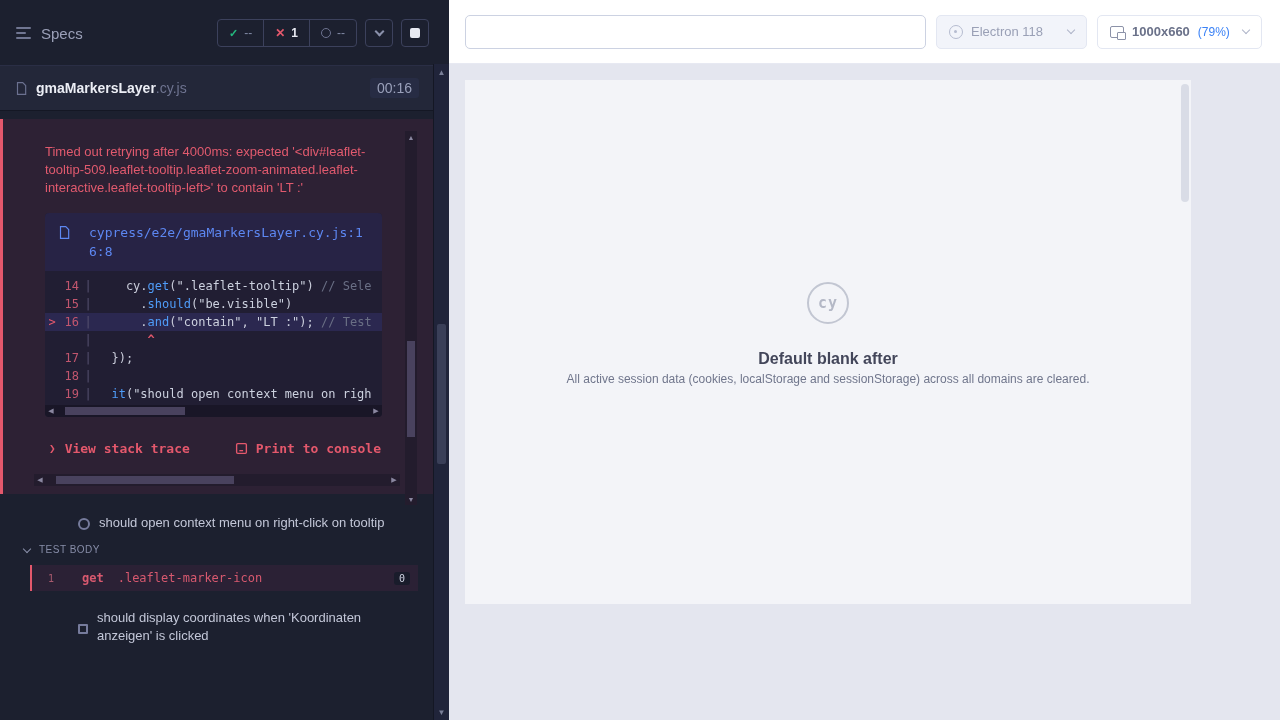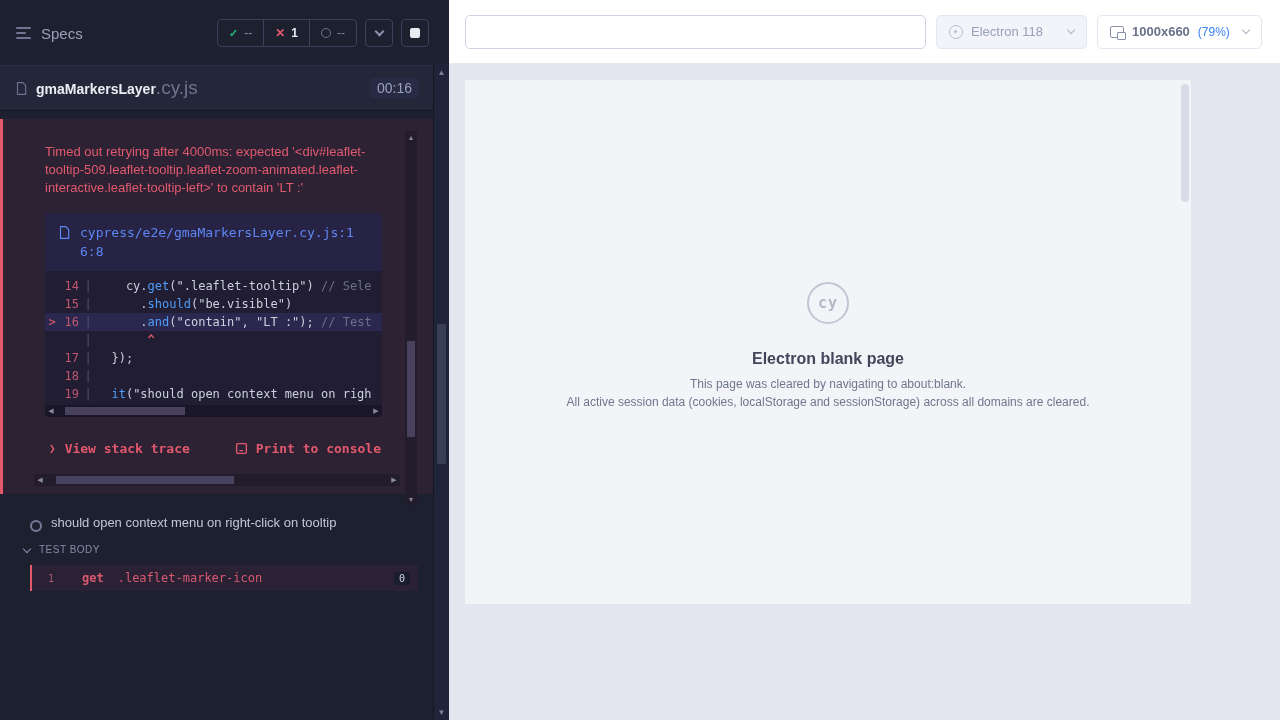--- a/index.html
+++ b/index.html
@@ -23,30 +23,30 @@
   .val-strong { color:#e8eaf2; font-weight:bold; }
   .icon-check { color:#24b87e; font-size:11px; font-weight:bold; }
   .icon-x { color:#e4586c; font-size:12px; font-weight:bold; }
   .icon-circ { width:10px; height:10px; border:1.5px solid #6d7390; border-radius:50%; display:inline-block; }
   .sq-btn { width:28px; height:28px; border:1px solid #3c415c; border-radius:4px; display:flex; align-items:center; justify-content:center; margin-left:8px; background:transparent; }
   .chev { width:7px; height:7px; border-right:2px solid #8a90aa; border-bottom:2px solid #8a90aa; transform:rotate(45deg); margin-top:-3px; }
   .stop-sq { width:10px; height:10px; background:#e8eaf2; border-radius:2px; }
 
   .spec-row { height:46px; background:#232739; border-top:1px solid #2a2e45; border-bottom:1px solid #141724; display:flex; align-items:center; padding:0 14px; gap:8px; }
   .spec-name { color:#eceef5; font-size:14px; font-weight:bold; }
-  .spec-ext { color:#6e7390; font-size:19px; }
+  .spec-ext { color:#6e7390; font-size:14px; }
   .spec-time { margin-left:auto; background:#272c44; color:#9aa0ba; font-size:14px; padding:2px 7px; border-radius:3px; }
 
   .gap8 { height:8px; }
 
   .error-block { position:relative; border-left:3px solid #e4586c; background:#2d2134; padding:24px 0 8px 0; }
   .err-msg { margin-left:42px; width:345px; color:#e15a6e; font-size:13px; line-height:18px; overflow-wrap:break-word; }
 
   .code-frame { margin:16px 0 0 42px; width:337px; background:#211e33; border-radius:4px; overflow:hidden; }
-  .frame-header { display:flex; gap:9px; padding:10px 12px; background:#272345; align-items:flex-start; }
+  .frame-header { display:flex; gap:18px; padding:10px 12px; background:#272345; align-items:flex-start; }
   .frame-link { color:#5d87f2; font-family:"DejaVu Sans Mono", monospace; font-size:13px; line-height:19px; max-width:276px; word-break:break-all; }
   .code-body { padding:6px 0 2px; font-family:"DejaVu Sans Mono", monospace; font-size:12px; line-height:18px; overflow:hidden; }
   .code-line { display:flex; white-space:pre; color:#c9ccda; }
   .code-line.hl { background:#2b2850; }
   .code-marker { width:14px; text-align:center; color:#e4586c; flex:none; }
   .code-num { width:20px; text-align:right; color:#c2566e; flex:none; }
   .code-pipe { width:18px; text-align:center; color:#565170; flex:none; }
   .code-content { flex:none; }
   .tk-kw { color:#4f9cf8; }
   .tk-str { color:#ccd1df; }
@@ -58,21 +58,21 @@
   .sb .arrow { font-size:7px; color:#8a87a0; width:12px; height:12px; display:flex; align-items:center; justify-content:center; flex:none; }
   .sb .track { flex:1; position:relative; align-self:stretch; }
   .sb .thumb { position:absolute; background:#49425e; }
   .code-hscroll { height:12px; background:#191627; align-items:center; }
   .code-hscroll .thumb { top:2px; bottom:2px; left:8px; width:120px; }
   .err-vscroll { position:absolute; right:16px; top:12px; height:374px; width:12px; flex-direction:column; }
   .err-vscroll .thumb { left:2px; right:2px; top:198px; height:96px; }
   .err-hscroll { margin:18px 0 0 31px; width:366px; height:12px; align-items:center; }
   .err-hscroll .thumb { top:2px; bottom:2px; left:10px; width:178px; }
 
-  .test-row { display:flex; align-items:flex-end; gap:9px; padding:20px 14px 0 30px; }
+  .test-row { display:flex; align-items:center; gap:9px; padding:20px 14px 0 30px;margin-left:48px; }
   .test-row.second { padding-top:18px; }
   .test-icon-ring { width:12px; height:12px; border:2px solid #767b9c; border-radius:50%; flex:none; margin-top:2px; }
   .test-icon-sq { width:10px; height:10px; border:2px solid #767b9c; border-radius:1px; flex:none; margin-top:3px; }
   .test-title { color:#c3c7d8; font-size:13px; line-height:18px; max-width:350px; }
 
   .testbody-row { display:flex; align-items:center; gap:9px; padding:12px 14px 8px 24px; }
   .tb-chev { width:6px; height:6px; border-right:1.5px solid #8a90aa; border-bottom:1.5px solid #8a90aa; transform:rotate(45deg); margin-top:-2px; }
   .tb-label { color:#878da8; font-size:10px; letter-spacing:0.5px; }
 
   .cmd-row { margin:2px 15px 0 30px; background:#2b2135; border-left:2px solid #e4586c; display:flex; align-items:center; height:26px; padding:0 8px 0 16px; font-family:"DejaVu Sans Mono", monospace; font-size:12px; }
@@ -227,20 +227,24 @@
       <span class="tb-label">TEST BODY</span>
     </div>
 
     <div class="cmd-row">
       <span class="cmd-num">1</span>
       <span class="cmd-method">get</span>
       <span class="cmd-msg">.leaflet-marker-icon</span>
       <span class="cmd-count">0</span>
     </div>
 
+    <div class="test-row second">
+      <span class="test-icon-sq"></span>
+      <span class="test-title">should display coordinates when 'Koordinaten anzeigen' is clicked</span>
+    </div>
   </div>
 
   <div class="rep-scrollcol">
     <div class="sarrow">▲</div>
     <div class="sthumb"></div>
     <div class="sarrow bottom">▼</div>
   </div>
 </div>
 
 <div class="main">
@@ -256,20 +260,19 @@
       <span class="vp-size">1000x660</span>
       <span class="vp-scale">(79%)</span>
       <span class="chev-sm"></span>
     </div>
   </div>
 
   <div class="aut-area">
     <div class="aut-page">
       <div class="blank">
         <span class="cy-logo">cy</span>
-        <div class="blank-title">Electron blank page</div>
-        <div class="blank-line1">This page was cleared by navigating to about:blank.</div>
+        <div class="blank-title">Default blank after</div>
         <div class="blank-line2">All active session data (cookies, localStorage and sessionStorage) across all domains are cleared.</div>
       </div>
       <div class="page-scroll"></div>
     </div>
   </div>
 </div>
 
 </body></html>

